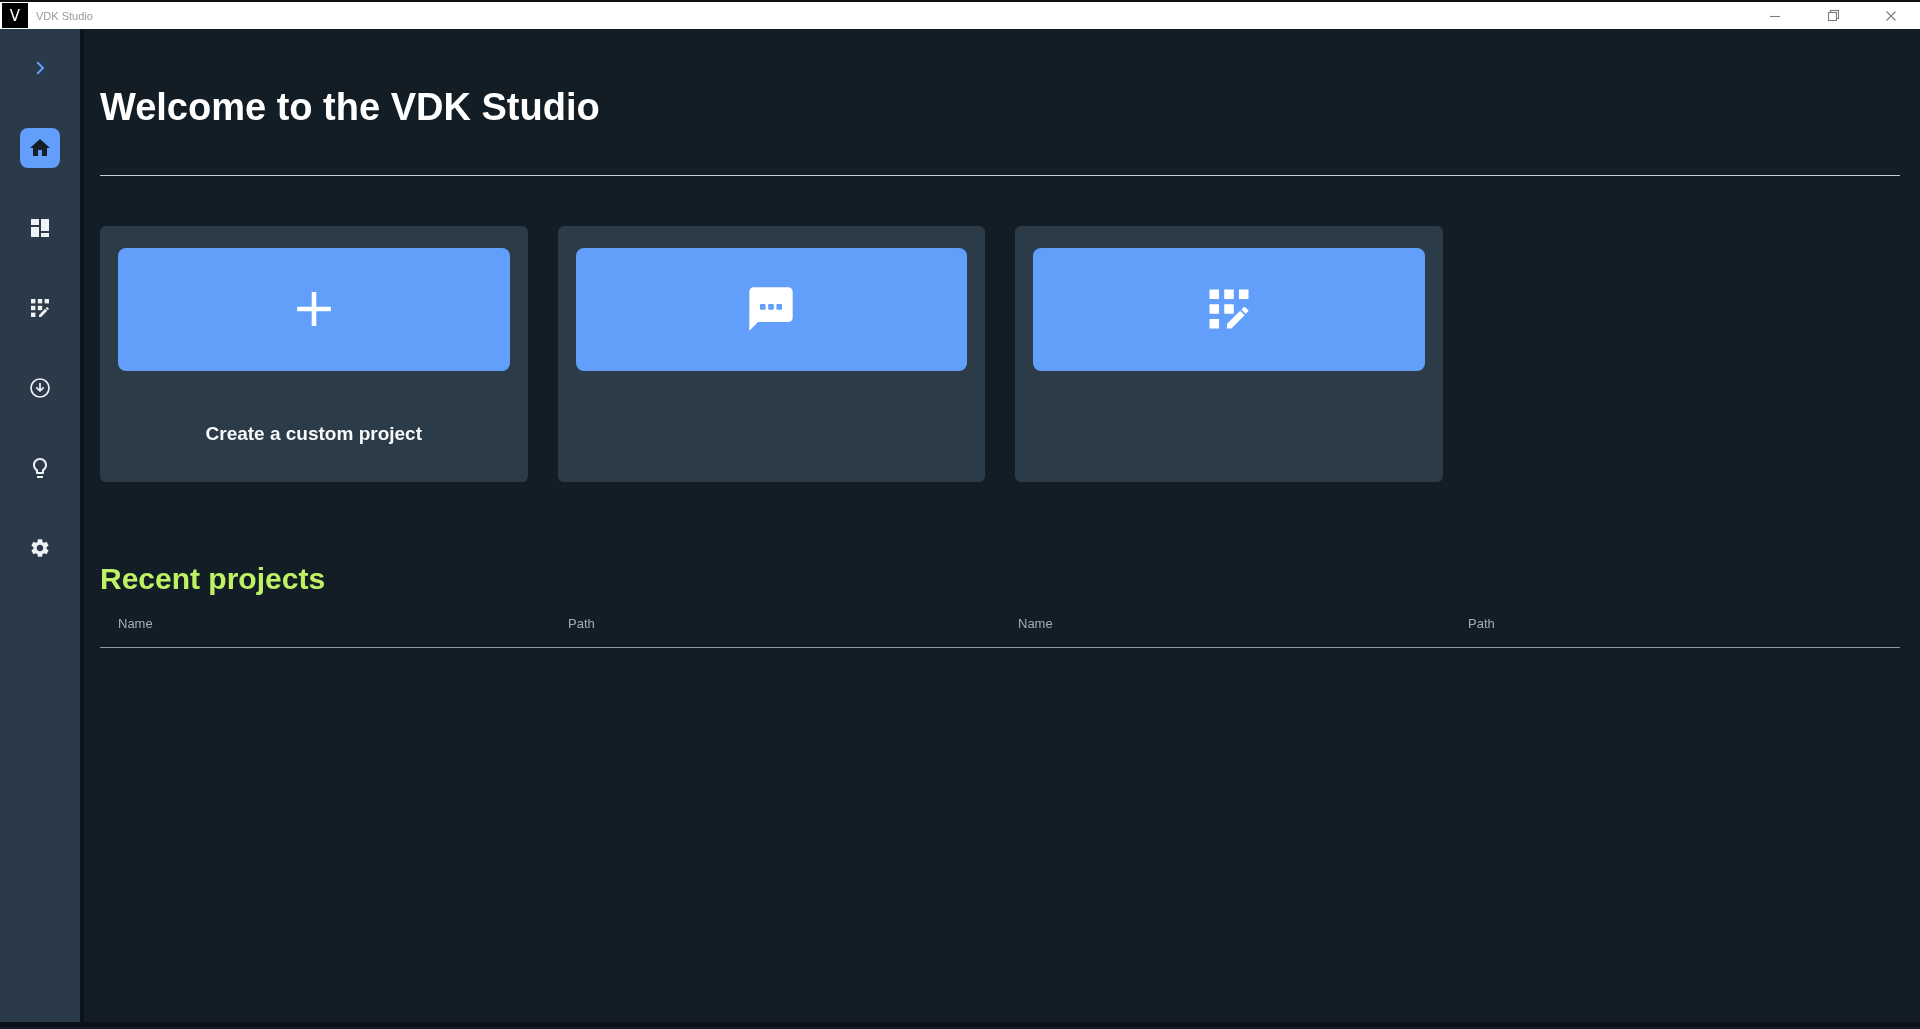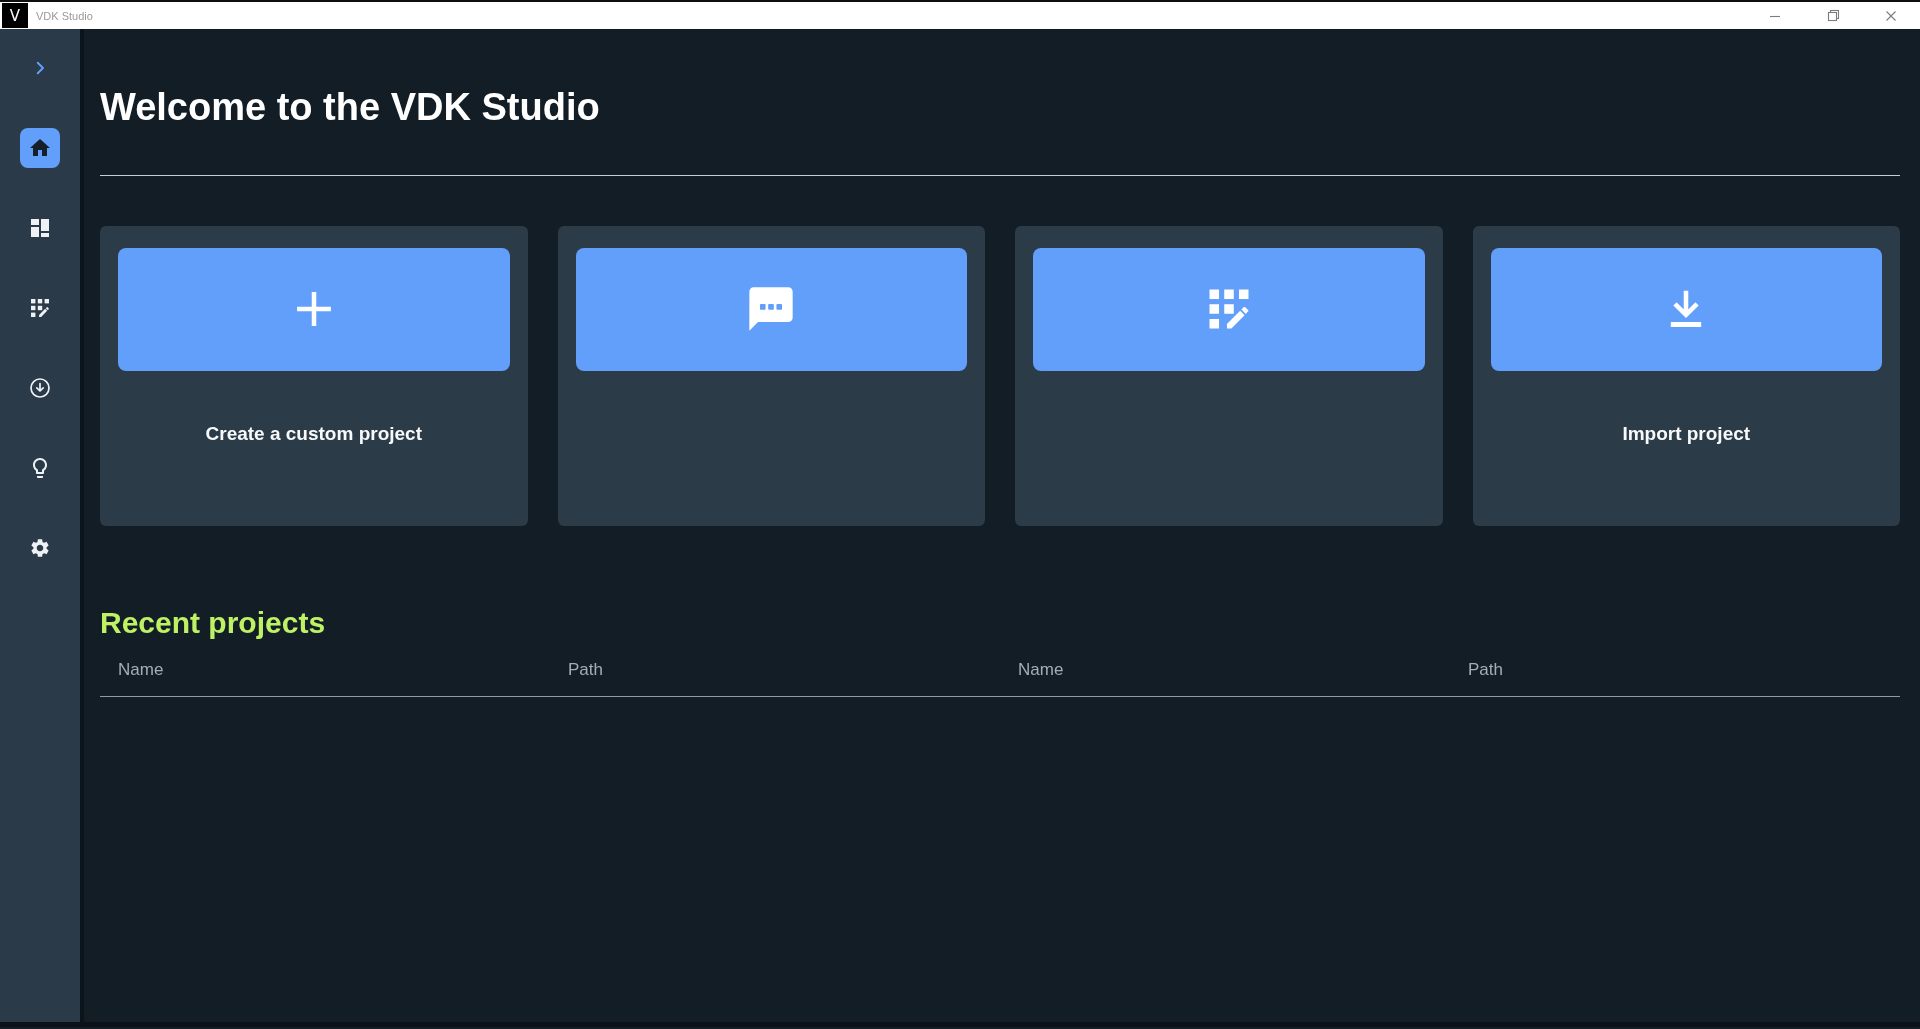--- a/index.html
+++ b/index.html
@@ -34,34 +34,34 @@
   .separator { width: 4px; background: #0c141b; flex-shrink: 0; }
 
   .main { flex: 1; background: #131d26; padding: 0 20px 0 16px; }
 
   .welcome { color: #ffffff; font-size: 38px; font-weight: bold; margin-top: 56px; line-height: 1.2; }
   .welcome-rule { border: none; border-top: 1px solid #c6cdd3; margin-top: 44px; }
 
   
   .cards { margin-top: 50px; display: grid; grid-template-columns: repeat(4, 1fr); gap: 30px; }
   .card {
-    height: 300px; background: #2c3b48; border-radius: 6px;
+    height: 256px; background: #2c3b48; border-radius: 6px;
     padding: 22px 18px 0 18px; text-align: center; cursor: pointer;
   }
   .card-btn {
     height: 123px; background: #619ffa; border-radius: 8px; width: 100%;
     display: flex; align-items: center; justify-content: center; border: none; cursor: pointer;
   }
   .card-label { margin-top: 52px; color: #f7f9fa; font-size: 19px; font-weight: bold; }
 
   
   .recent-title { color: #bef264; font-size: 30px; font-weight: bold; margin-top: 80px; }
   .table-head {
     display: flex; margin-top: 20px; padding-bottom: 16px;
-    border-bottom: 1px solid #8f9aa3; color: #a4adb6; font-size: 17px;
+    border-bottom: 1px solid #8f9aa3; color: #a4adb6; font-size: 13px;
   }
   .table-head .col { width: 25%; padding-left: 18px; }
 </style>
 </head>
 <body>
 
 <div class="titlebar">
   <div class="logo">
     <span>V</span>
   </div>
@@ -185,29 +185,20 @@
             <rect x="3" y="9.8" width="4.4" height="4.4"></rect>
             <rect x="9.8" y="9.8" width="4.4" height="4.4"></rect>
             <rect x="3" y="16.6" width="4.4" height="4.4"></rect>
             <g transform="translate(9.4,9.4) scale(0.55)">
               <path d="M3 17.25V21h3.75L17.81 9.94l-3.75-3.75L3 17.25zM20.71 7.04c.39-.39.39-1.02 0-1.41l-2.34-2.34c-.39-.39-1.02-.39-1.41 0l-1.83 1.83 3.75 3.75 1.41-1.83z"></path>
             </g>
           </svg>
         </button>
       </div>
 
-      <div class="card">
-        <button class="card-btn">
-          <svg width="52" height="52" viewBox="0 0 24 24">
-            <path d="M12 3.6v10.8M6.9 9.6l5.1 5.1 5.1-5.1" stroke="#ffffff" stroke-width="2.1" fill="none"></path>
-            <rect x="5" y="18" width="14" height="2.3" fill="#ffffff"></rect>
-          </svg>
-        </button>
-        <div class="card-label">Import project</div>
-      </div>
 
     </div>
 
     <h2 class="recent-title">Recent projects</h2>
 
     <div class="table-head">
       <div class="col">Name</div>
       <div class="col">Path</div>
       <div class="col">Name</div>
       <div class="col">Path</div>

